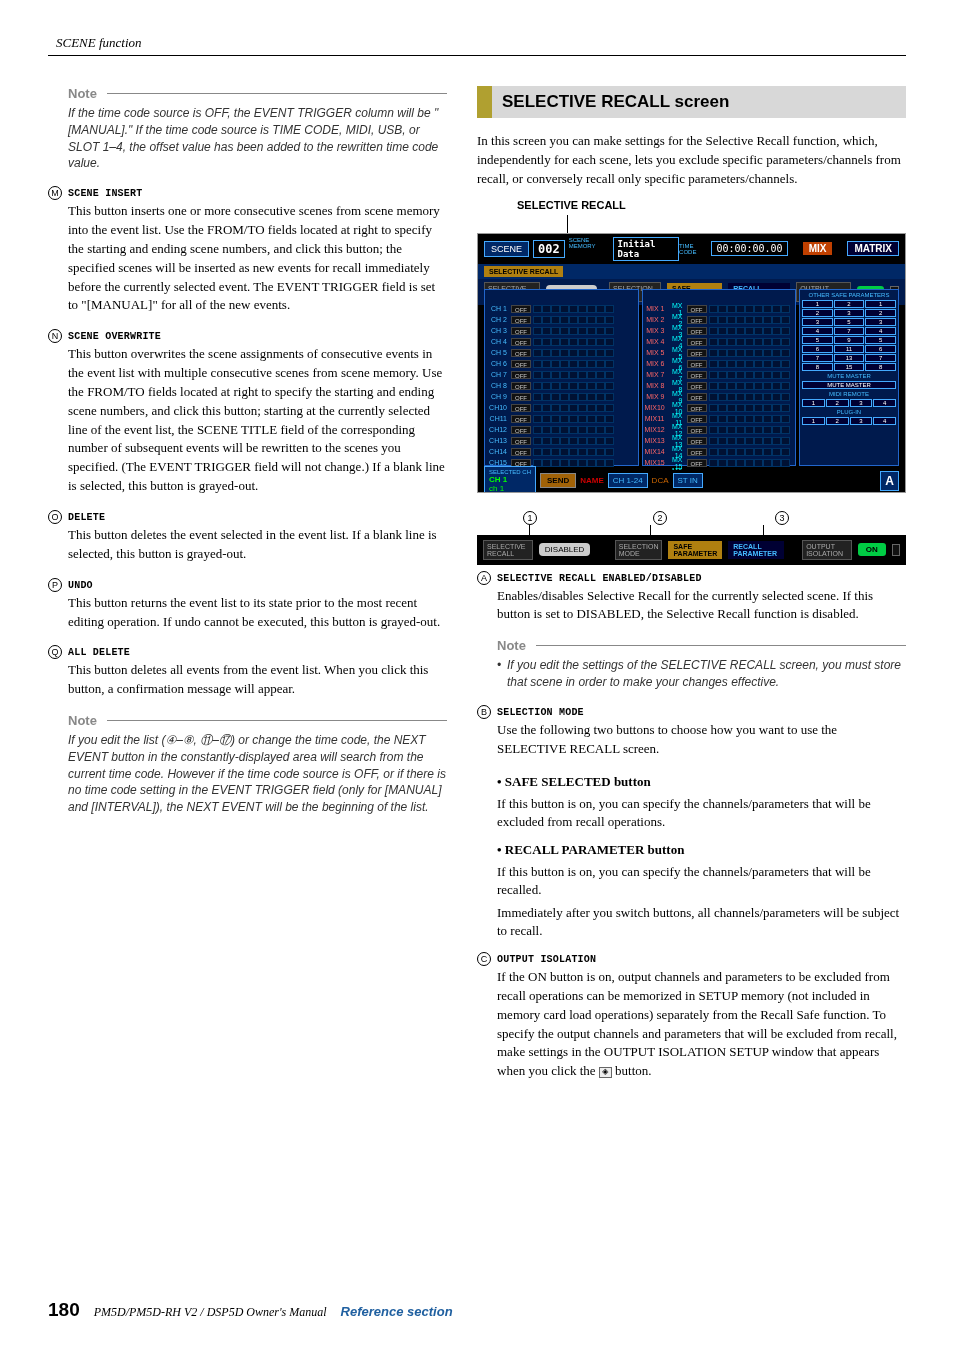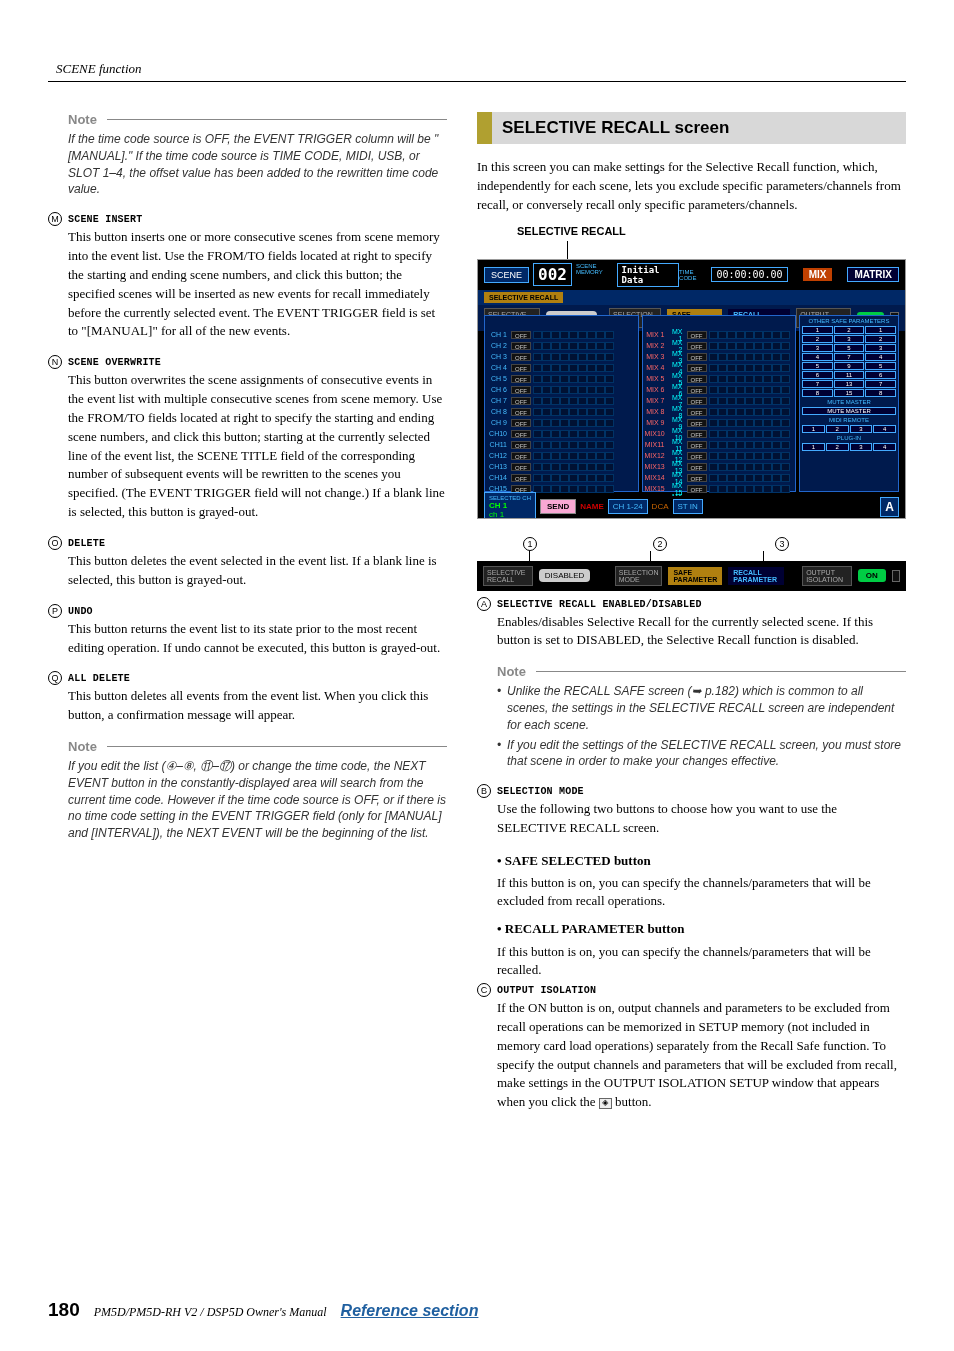--- a/index.html
+++ b/index.html
@@ -1,71 +1,71 @@
 <!DOCTYPE html>
 <html><head>
 <meta charset="utf-8">
 <style>
   * { margin: 0; padding: 0; box-sizing: border-box; }
   body { background: #fff; font-family: Georgia, 'Times New Roman', serif; width: 954px; height: 1351px; position: relative; color: #000; }
-  .page { padding: 35px 48px 0 48px; margin-top: 26px; }
+  .page { padding: 35px 48px 0 48px; }
   .running-head { font-style: italic; font-size: 13px; margin-bottom: 4px; padding-left: 8px; }
   .top-rule { border-top: 1px solid #000; margin-bottom: 30px; }
   .columns { display: flex; gap: 30px; }
   .col { width: 50%; }
   .note-label { font-weight: 700; color: #888; font-family: Arial, sans-serif; font-size: 13px; display: inline-block; }
   .note-rule-wrap { display: flex; align-items: center; gap: 10px; margin-bottom: 4px; }
   .note-rule { flex: 1; border-top: 1px solid #888; }
   .note-body { font-style: italic; color: #333; font-size: 12px; line-height: 1.4; font-family: Arial, sans-serif; }
   .item { margin-bottom: 14px; }
   .item-head { display: flex; align-items: baseline; gap: 6px; margin-bottom: 2px; }
   .circ-num { display: inline-flex; width: 14px; height: 14px; border: 1px solid #000; border-radius: 50%; font-size: 9px; font-family: Arial, sans-serif; align-items: center; justify-content: center; }
   .item-title { font-family: Liberation Mono, monospace; font-weight: 700; font-size: 10px; letter-spacing: 0.2px; }
   .item-body { font-size: 13px; line-height: 1.45; padding-left: 20px; }
   .sec-title-bar { background: #d8d8d8; border-left: 15px solid #b0a030; padding: 6px 10px; margin-bottom: 14px; }
   .sec-title { font-family: Arial, sans-serif; font-weight: 700; font-size: 17px; }
   .para { font-size: 13px; line-height: 1.45; margin-bottom: 10px; }
   .caption { font-family: Arial, sans-serif; font-weight: 700; font-size: 11px; margin-bottom: 4px; }
   .shot { width: 100%; height: 260px; background: #000; border: 1px solid #999; margin-bottom: 18px; position: relative; overflow: hidden; }
   .shot-top { display: flex; justify-content: space-between; padding: 3px 6px; background: #000; color: #fff; font-family: Arial, sans-serif; font-size: 9px; }
   .scene-box { background: #002866; border: 1px solid #4af; color: #fff; padding: 2px 6px; display: inline-flex; align-items: center; gap: 4px; }
-  .digits { background: #000; color: #fff; border: 1px solid #4af; padding: 1px 4px; font-family: monospace; font-size: 16px; font-weight: bold; }
+  .digits { background: #000; color: #fff; border: 1px solid #4af; padding: 1px 4px; font-family: monospace; font-size: 12px; font-weight: bold; }
   .mix-btn { background: #c04000; color: #fff; padding: 1px 6px; font-weight: bold; font-size: 10px; }
   .tc { background: #000; color: #fff; border: 1px solid #4af; padding: 1px 4px; font-family: monospace; font-size: 10px; }
   .grid-area { position: absolute; top: 55px; left: 6px; right: 6px; bottom: 26px; display: flex; gap: 3px; }
   .gpanel { flex: 1; background: #001a4d; border: 1px solid #2266cc; }
   .rows { padding: 14px 2px 2px 2px; }
   .grow { display: flex; align-items: center; height: 10px; margin-bottom: 1px; font-size: 7px; color: #fff; font-family: Arial, sans-serif; }
   .glabel { width: 22px; text-align: right; padding-right: 2px; }
   .glabel.blue { color: #4bf; }
   .glabel.red { color: #f66; }
   .gcell { width: 9px; height: 8px; background: #001133; border: 0.5px solid #003366; }
   .goff { width: 20px; height: 8px; background: #111; border: 1px solid #444; color: #ccc; font-size: 6px; text-align: center; line-height: 8px; margin: 0 2px; }
   .rside { width: 100px; background: #001a4d; border: 1px solid #2266cc; font-size: 6px; color: #fff; font-family: Arial, sans-serif; padding: 2px; }
   .btnrow { display: flex; gap: 1px; margin-bottom: 1px; }
   .tinybtn { flex: 1; background: #003; border: 1px solid #4af; text-align: center; font-size: 6px; color: #fff; padding: 0; }
   .shot-bot { position: absolute; bottom: 0; left: 0; right: 0; height: 22px; background: #000; display: flex; align-items: center; padding: 0 6px; gap: 4px; font-family: Arial, sans-serif; font-size: 8px; color: #4bf; }
   .bot-box { background: #002866; border: 1px solid #4af; padding: 2px 4px; color: #fff; }
-  .send-btn { background: #f9a8d4; color: #000; font-weight: bold; padding: 2px 6px; border: 1px solid #888; }
+  .send-btn { background: #a16207; color: #000; font-weight: bold; padding: 2px 6px; border: 1px solid #888; }
   .detail-strip { width: 100%; margin-bottom: 6px; }
   .detail-graphic { width: 100%; height: 30px; background: #000; display: flex; align-items: center; padding: 0 6px; gap: 6px; font-family: Arial, sans-serif; font-size: 8px; color: #fff; }
   .strip-label-btn { background: #222; border: 1px solid #555; padding: 2px 3px; font-size: 7px; color: #aaa; }
   .strip-pill { background: #ccc; color: #000; padding: 2px 6px; border-radius: 4px; font-size: 8px; }
   .strip-tab { background: #b08010; color: #000; padding: 2px 5px; font-size: 7px; font-weight: bold; }
   .strip-on { background: #0c4; color: #000; font-weight: bold; padding: 2px 8px; border-radius: 3px; }
   .strip-bx { width: 12px; height: 12px; background: #111; border: 1px solid #666; }
   .callouts { display: flex; padding: 0 12px 0 46px; }
   .bullet-para { font-size: 13px; line-height: 1.4; margin-bottom: 4px; padding-left: 20px; }
   .bullet-strong { font-weight: bold; }
   .sub-bullets li { font-style: italic; font-size: 12px; line-height: 1.4; color: #333; font-family: Arial, sans-serif; margin-bottom: 3px; list-style: none; position: relative; padding-left: 10px; }
   .sub-bullets li:before { content: "•"; position: absolute; left: 0; }
   .footer { position: absolute; bottom: 30px; left: 48px; display: flex; align-items: baseline; gap: 14px; }
   .pg-num { font-weight: bold; font-size: 19px; font-family: Arial, sans-serif; }
   .foot-model { font-style: italic; font-size: 12px; }
-  .foot-ref { color: #2060a0; font-style: italic; font-weight: bold; font-size: 16px; font-family: Arial, sans-serif; text-decoration: underline; }
+  .foot-ref { color: #2060a0; font-style: italic; font-weight: bold; font-size: 13px; font-family: Arial, sans-serif; }
   .note-block { margin-left: 20px; margin-bottom: 14px; }
   .inline-icon { display: inline-flex; width: 13px; height: 11px; border: 1px solid #666; background: #eee; vertical-align: middle; font-size: 8px; align-items: center; justify-content: center; }
   .line-to-shot { border-left: 1px solid #000; height: 18px; margin-left: 90px; }
 </style>
 </head>
 <body>
 
 <div class="page">
   <div class="running-head">SCENE function</div>
   <div class="top-rule"></div>
@@ -728,36 +728,36 @@
           <span class="item-title">SELECTIVE RECALL ENABLED/DISABLED</span>
         </div>
         <div class="item-body">Enables/disables Selective Recall for the currently selected scene. If this button is set to DISABLED, the Selective Recall function is disabled.</div>
       </div>
       <div class="note-block">
         <div class="note-rule-wrap">
           <span class="note-label">Note</span>
           <span class="note-rule"></span>
         </div>
         <ul class="sub-bullets">
-          <li>Unlike the RECALL SAFE screen (➥ p.182) which is common to all scenes, the settings in the SELECTIVE RECALL screen are independent for each scene.</li>
           <li>If you edit the settings of the SELECTIVE RECALL screen, you must store that scene in order to make your changes effective.</li>
         </ul>
       </div>
 
       <div class="item">
         <div class="item-head">
           <span class="circ-num">B</span>
           <span class="item-title">SELECTION MODE</span>
         </div>
         <div class="item-body">Use the following two buttons to choose how you want to use the SELECTIVE RECALL screen.</div>
       </div>
       <div class="bullet-para"><span class="bullet-strong">• SAFE SELECTED button</span></div>
       <div class="bullet-para" style="margin-bottom:10px">If this button is on, you can specify the channels/parameters that will be excluded from recall operations.</div>
       <div class="bullet-para"><span class="bullet-strong">• RECALL PARAMETER button</span></div>
       <div class="bullet-para">If this button is on, you can specify the channels/parameters that will be recalled.</div>
+      <div class="bullet-para" style="margin-bottom:12px">Immediately after you switch buttons, all channels/parameters will be subject to recall.</div>
 
       <div class="item">
         <div class="item-head">
           <span class="circ-num">C</span>
           <span class="item-title">OUTPUT ISOLATION</span>
         </div>
         <div class="item-body">
           <span>If the ON button is on, output channels and parameters to be excluded from recall operations can be memorized in SETUP memory (not included in memory card load operations) separately from the Recall Safe function. To specify the output channels and parameters that will be excluded from recall, make settings in the OUTPUT ISOLATION SETUP window that appears when you click the </span><span class="inline-icon">◈</span><span> button.</span>
         </div>
       </div>

